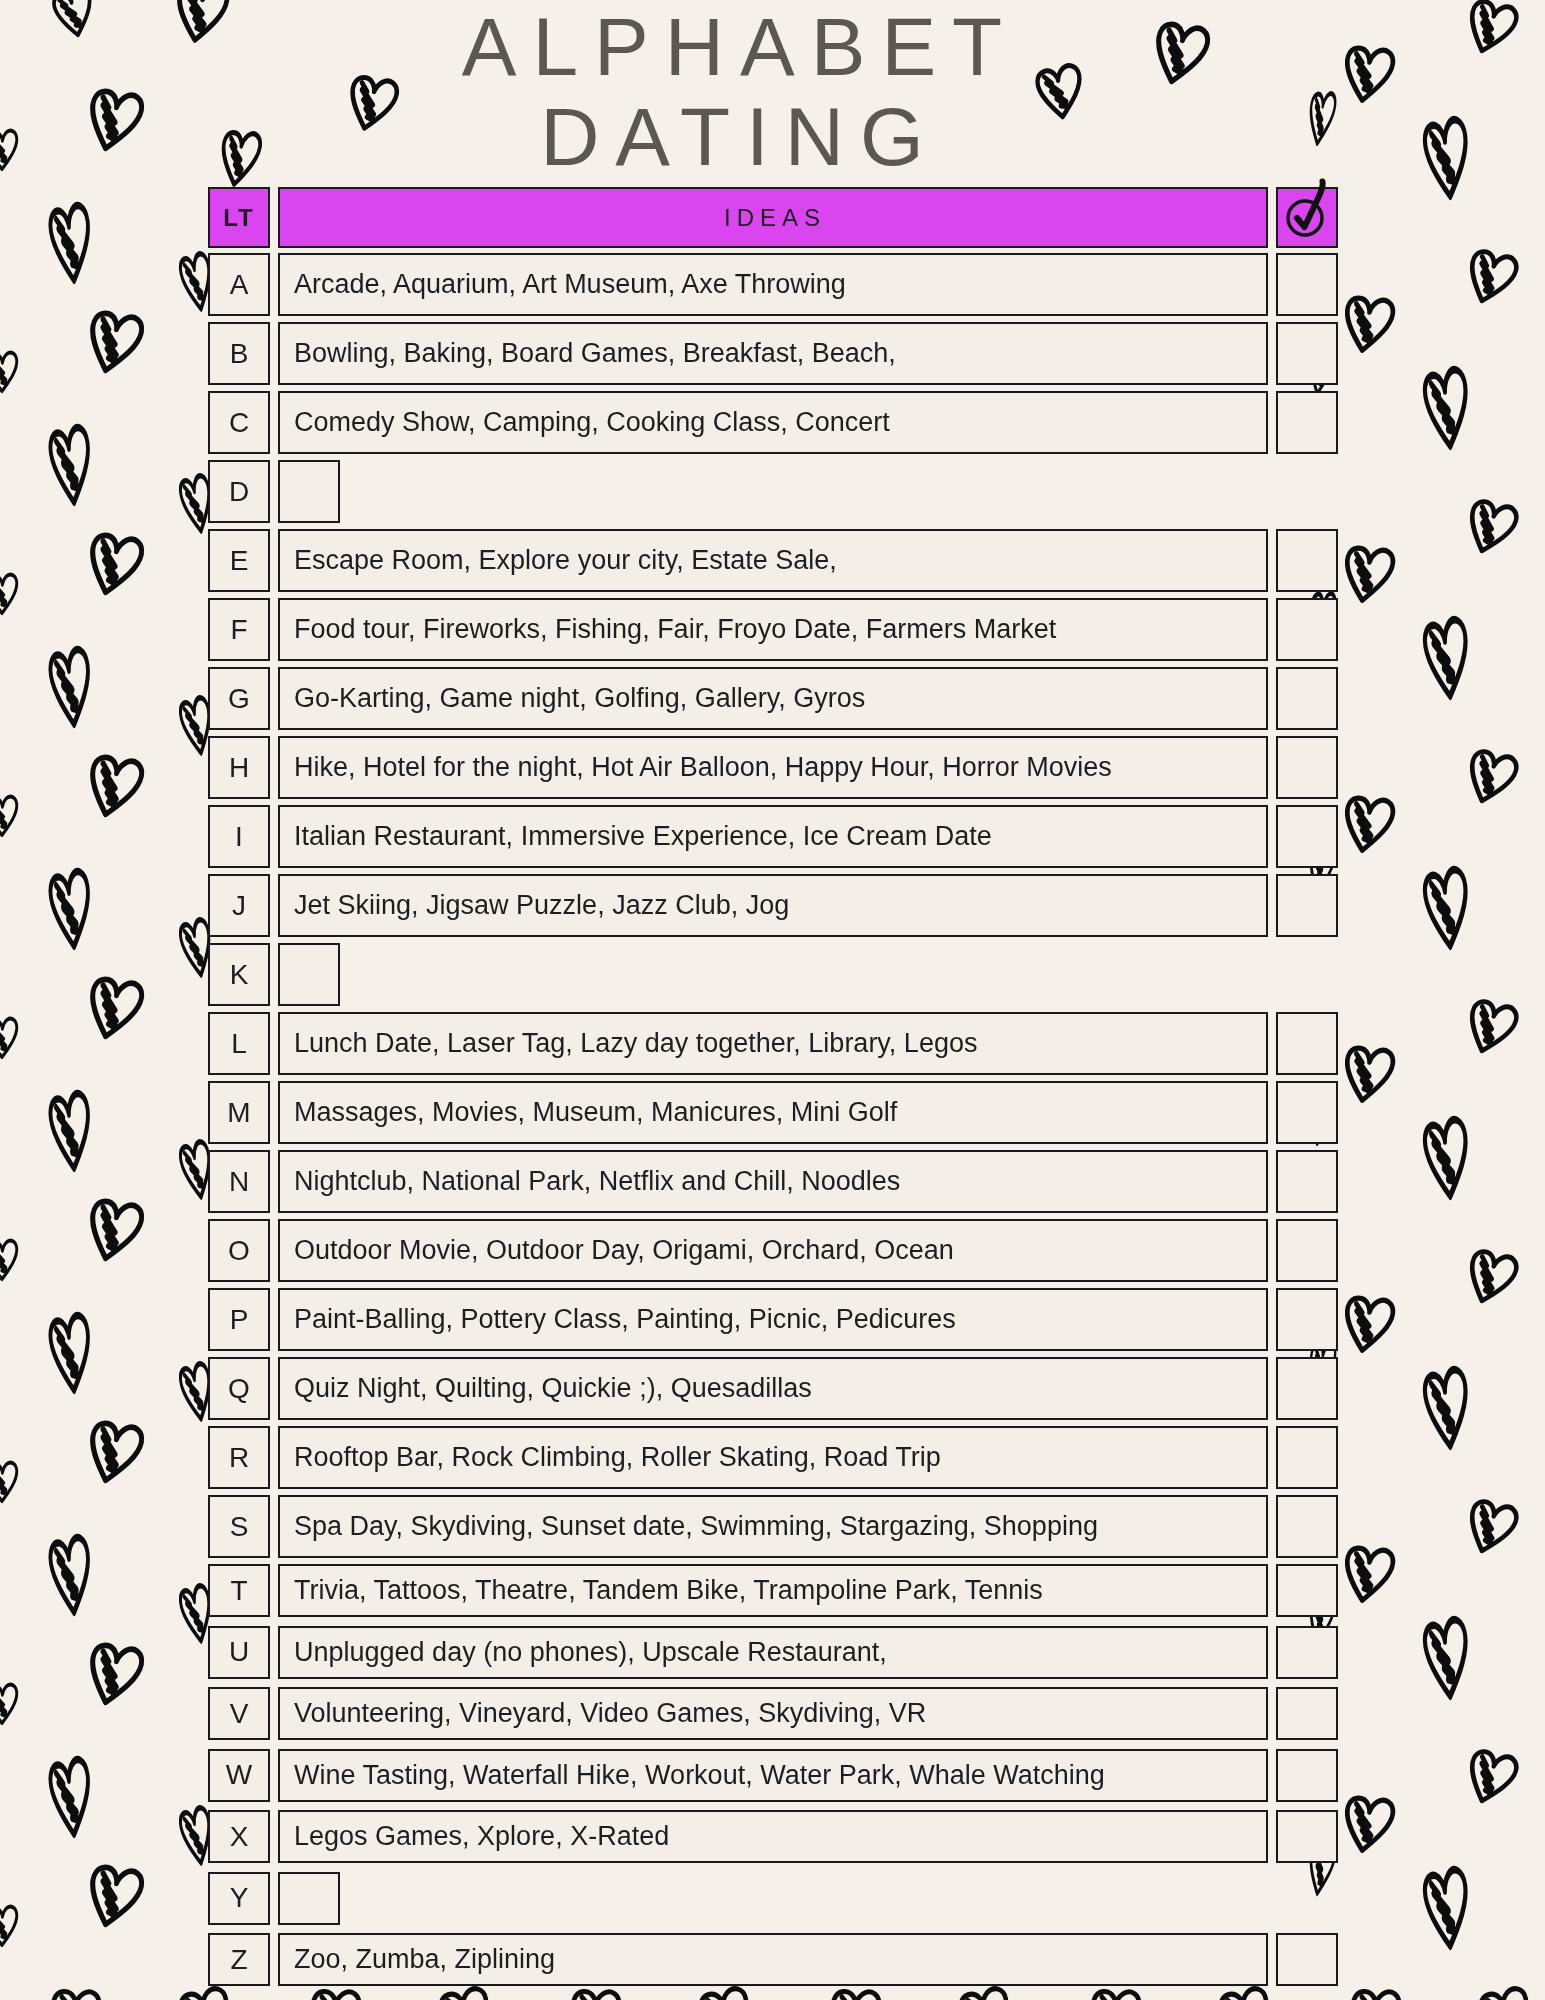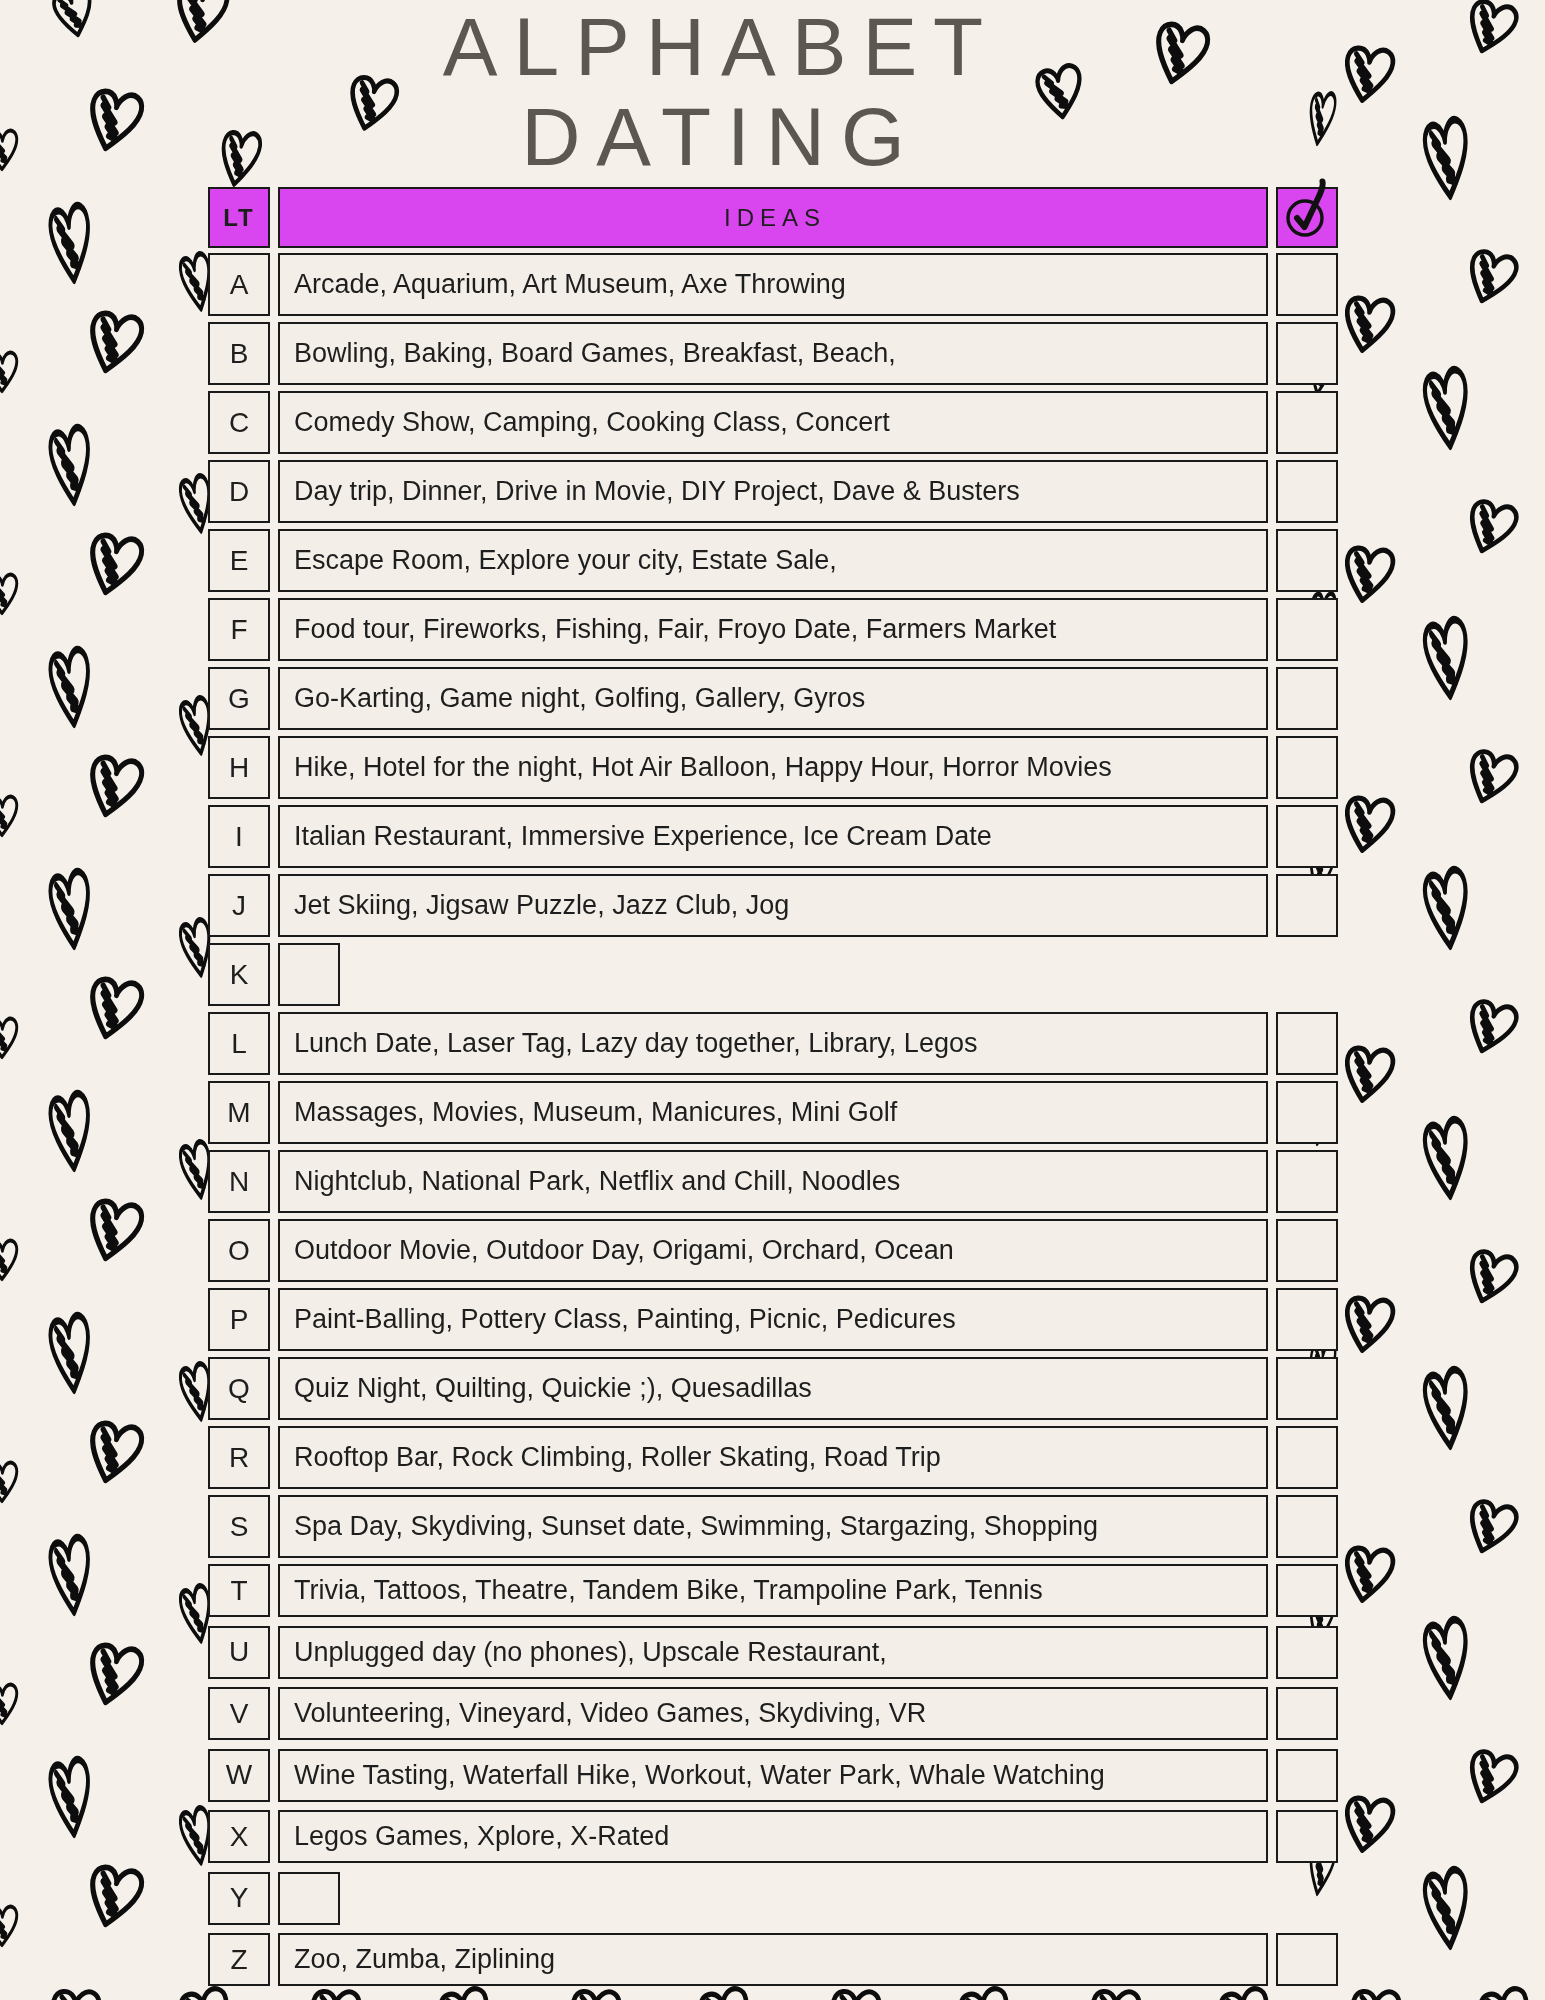--- a/index.html
+++ b/index.html
@@ -10,21 +10,21 @@
     background:#f5f1ea;
     font-family:"Liberation Sans", sans-serif;
   }
 
   
   #hearts-layer { position:absolute; inset:0; z-index:0; }
   .heart { position:absolute; color:#0d0d0d; }
 
   
   .title {
-    position:absolute; left:148px; top:2px; width:1146px;
+    position:absolute; left:167px; top:2px; width:1146px;
     margin:0; z-index:1;
     text-align:center;
     font-weight:300;
     font-size:82px;
     letter-spacing:16px;
     line-height:90px;
     color:#5d5751;
   }
   .title span { display:block; }
 
@@ -349,21 +349,20 @@
     <div class="cell ideas">Bowling, Baking, Board Games, Breakfast, Beach,</div>
     <div class="cell check"></div>
   </div>
       <div class="row">
     <div class="cell letter">C</div>
     <div class="cell ideas">Comedy Show, Camping, Cooking Class, Concert</div>
     <div class="cell check"></div>
   </div>
       <div class="row">
     <div class="cell letter">D</div>
-    <div class="cell ideas">Day trip, Dinner, Drive in Movie, DIY Project, Dave &amp; Busters</div>
     <div class="cell check"></div>
   </div>
       <div class="row">
     <div class="cell letter">E</div>
     <div class="cell ideas">Escape Room, Explore your city, Estate Sale,</div>
     <div class="cell check"></div>
   </div>
       <div class="row">
     <div class="cell letter">F</div>
     <div class="cell ideas">Food tour, Fireworks, Fishing, Fair, Froyo Date, Farmers Market</div>

